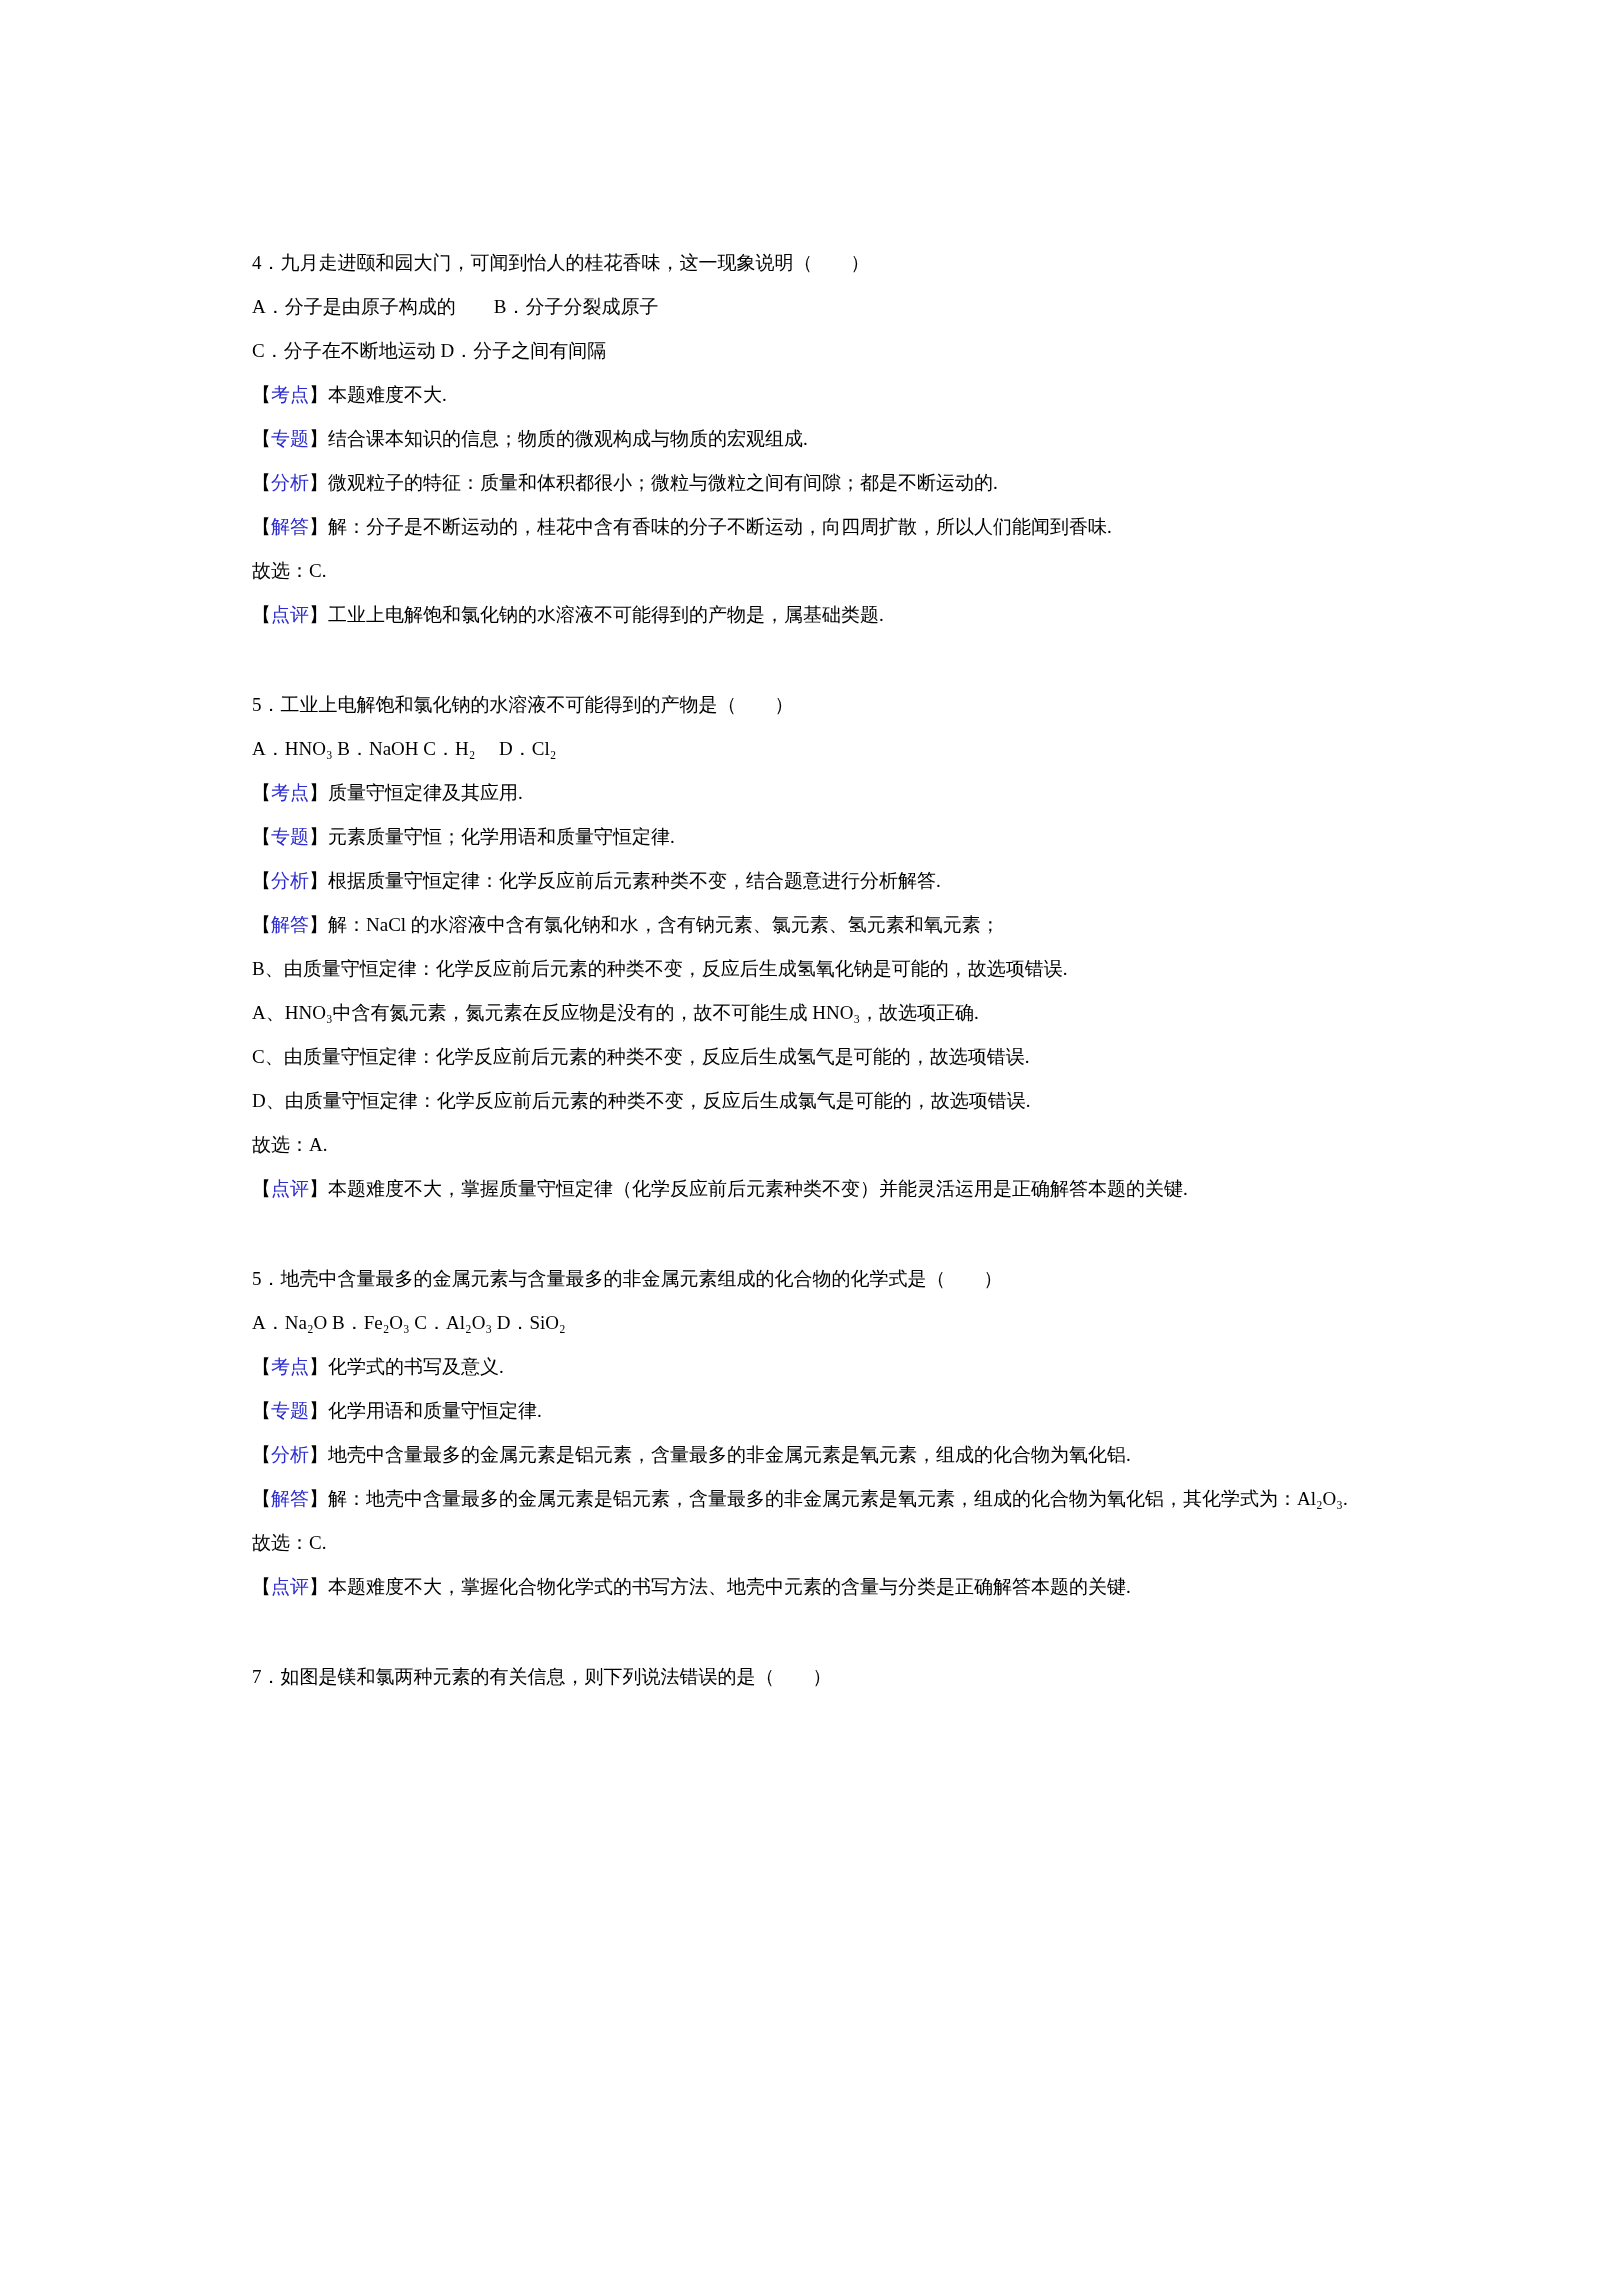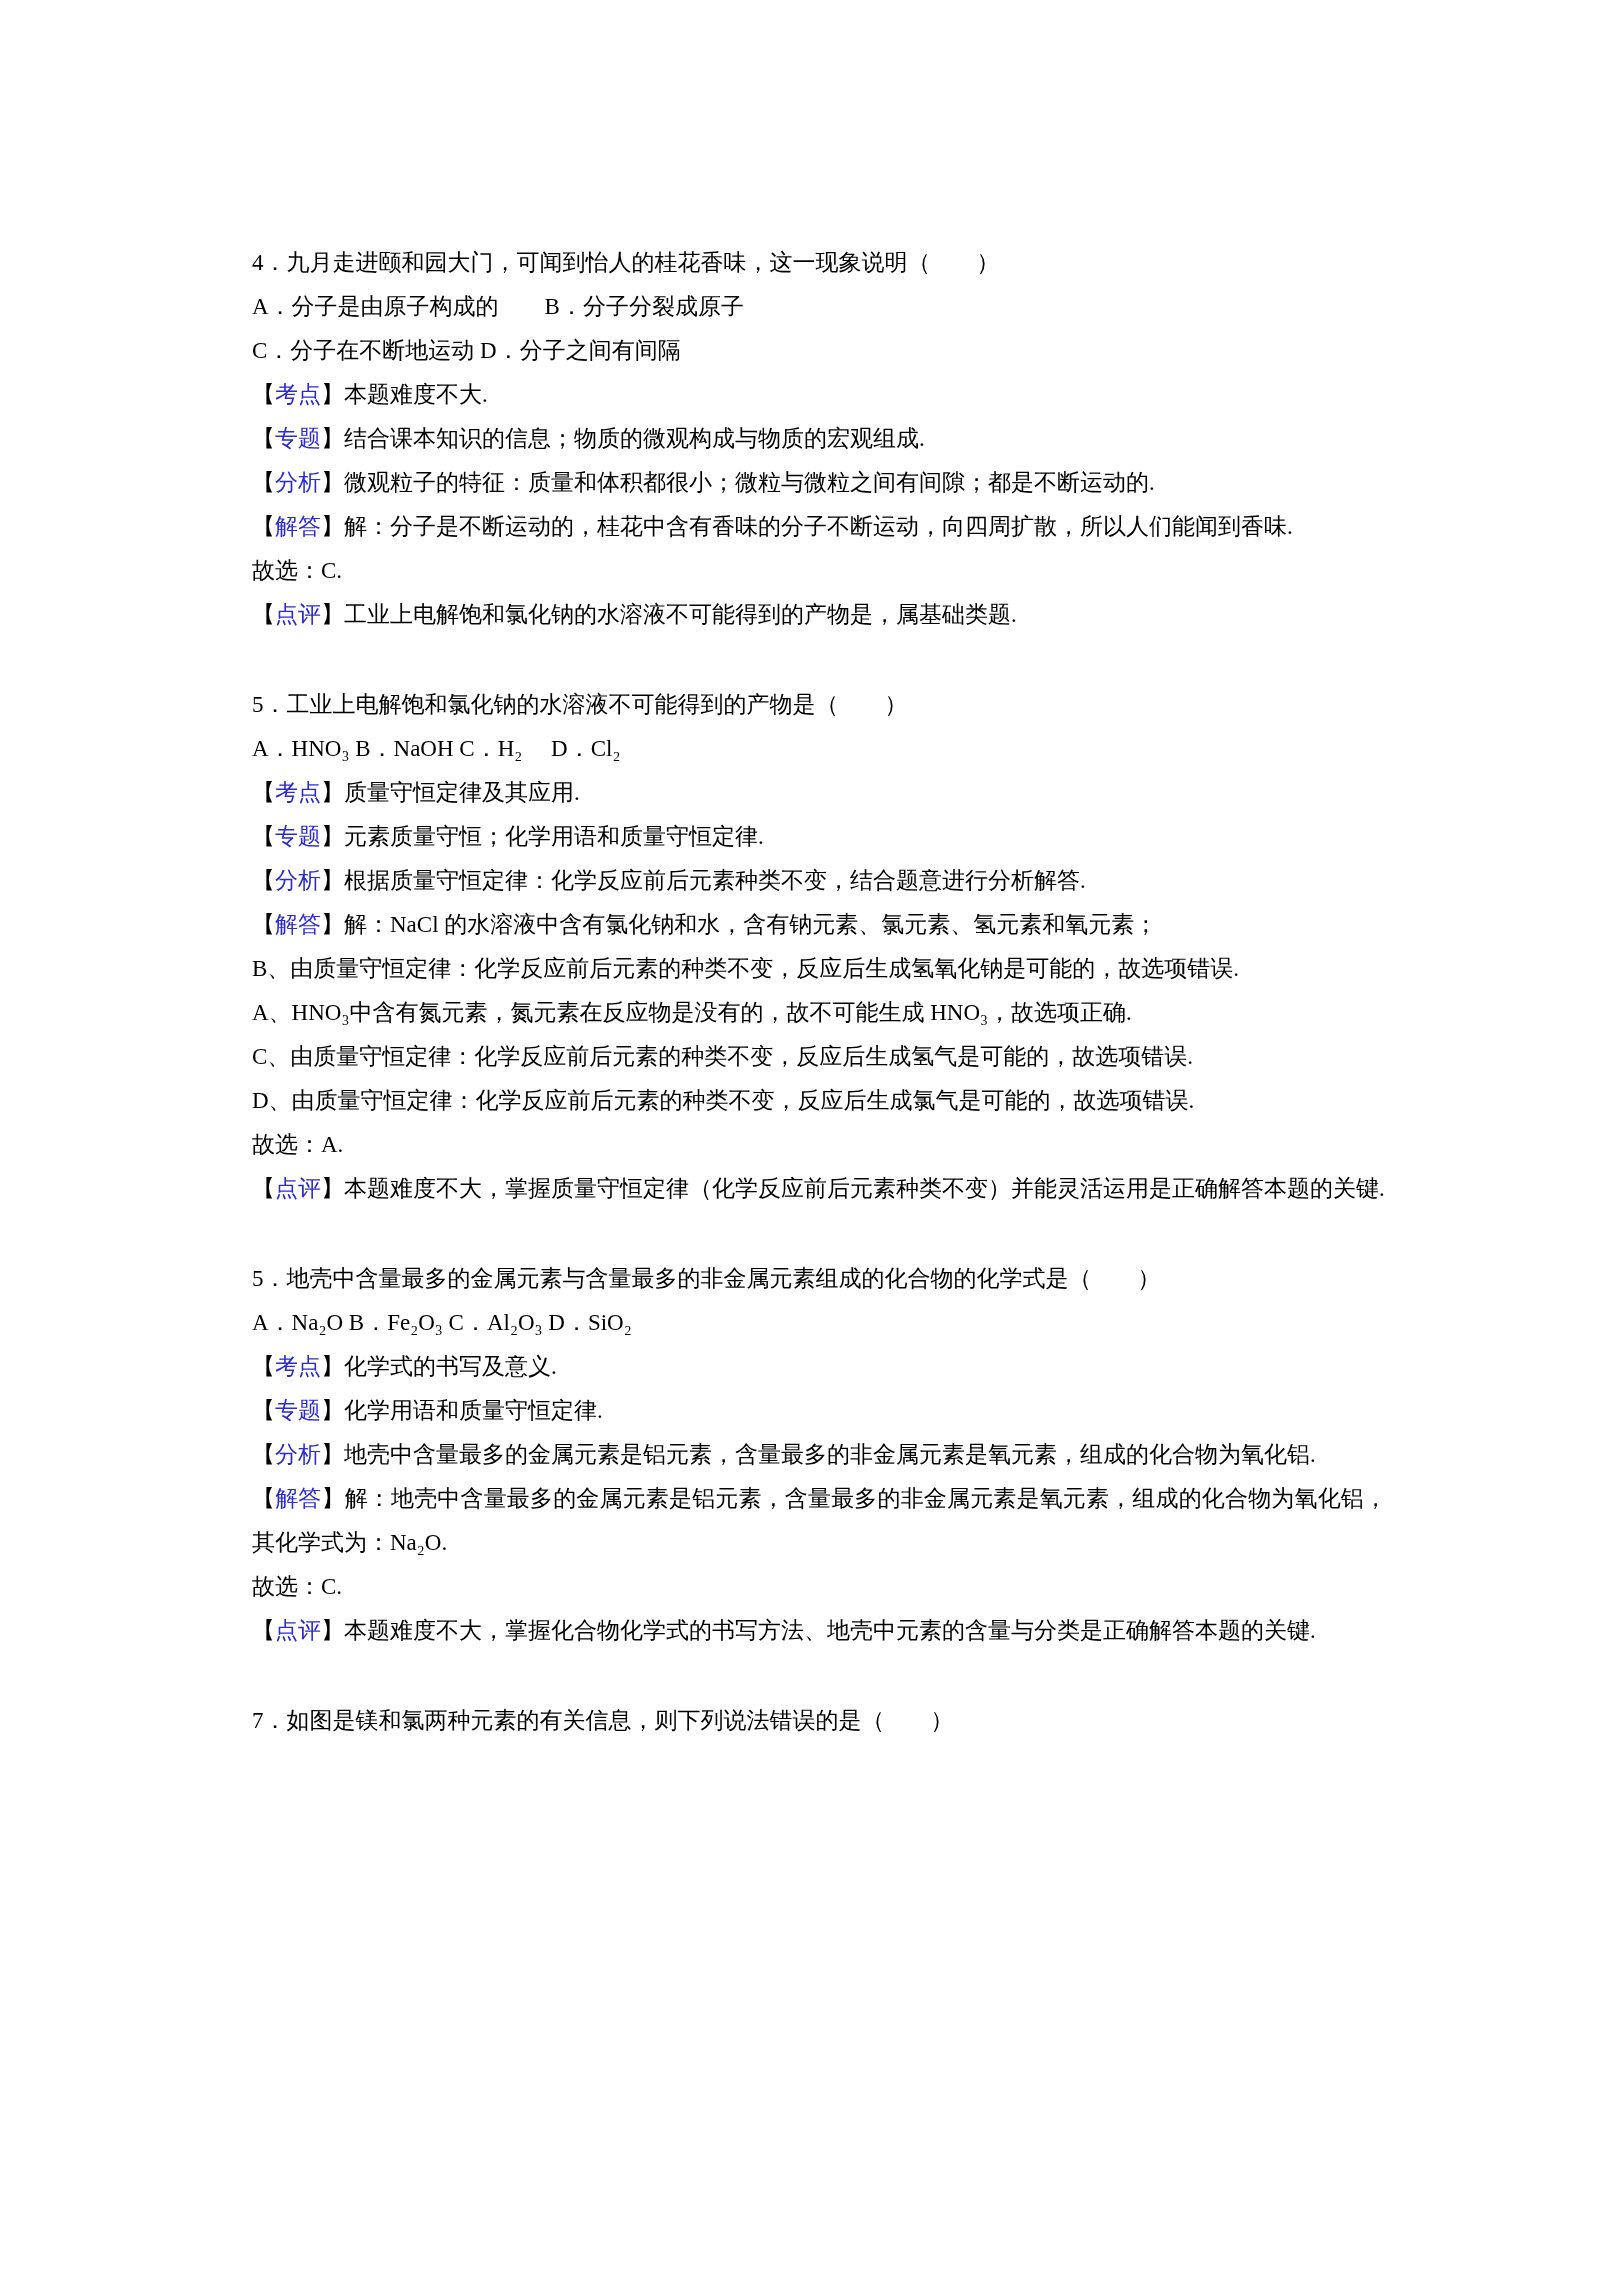--- a/index.html
+++ b/index.html
@@ -15,21 +15,21 @@
     overflow: hidden;
     box-sizing: border-box;
     font-family: "Liberation Serif", "DejaVu Serif", serif;
   }
   .doc-body {
     position: absolute;
     left: 252px;
     top: 241px;
     width: 1135px;
     color: #000000;
-    font-size: 23px;
+    font-size: 19px;
     line-height: 44px;
     text-align: justify;
   }
   .para {
     margin: 0;
     padding: 0;
     word-break: break-all;
   }
   .para.gap {
     margin-top: 46px;
@@ -65,19 +65,19 @@
       <p class="para"><span class="seg">A、HNO₃中含有氮元素，氮元素在反应物是没有的，故不可能生成 HNO₃，故选项正确.</span></p>
       <p class="para"><span class="seg">C、由质量守恒定律：化学反应前后元素的种类不变，反应后生成氢气是可能的，故选项错误.</span></p>
       <p class="para"><span class="seg">D、由质量守恒定律：化学反应前后元素的种类不变，反应后生成氯气是可能的，故选项错误.</span></p>
       <p class="para"><span class="seg">故选：A.</span></p>
       <p class="para"><span class="seg">【</span><span class="label">点评</span><span class="seg">】本题难度不大，掌握质量守恒定律（化学反应前后元素种类不变）并能灵活运用是正确解答本题的关键.</span></p>
       <p class="para gap"><span class="seg">5．地壳中含量最多的金属元素与含量最多的非金属元素组成的化合物的化学式是（　　）</span></p>
       <p class="para"><span class="seg">A．Na₂O B．Fe₂O₃ C．Al₂O₃ D．SiO₂</span></p>
       <p class="para"><span class="seg">【</span><span class="label">考点</span><span class="seg">】化学式的书写及意义.</span></p>
       <p class="para"><span class="seg">【</span><span class="label">专题</span><span class="seg">】化学用语和质量守恒定律.</span></p>
       <p class="para"><span class="seg">【</span><span class="label">分析</span><span class="seg">】地壳中含量最多的金属元素是铝元素，含量最多的非金属元素是氧元素，组成的化合物为氧化铝.</span></p>
-      <p class="para"><span class="seg">【</span><span class="label">解答</span><span class="seg">】解：地壳中含量最多的金属元素是铝元素，含量最多的非金属元素是氧元素，组成的化合物为氧化铝，其化学式为：Na₂O.</span></p>
+      <p class="para"><span class="seg">【</span><span class="label">解答</span><span class="seg">】解：地壳中含量最多的金属元素是铝元素，含量最多的非金属元素是氧元素，组成的化合物为氧化铝，其化学式为：Al₂O₃.</span></p>
       <p class="para"><span class="seg">故选：C.</span></p>
       <p class="para"><span class="seg">【</span><span class="label">点评</span><span class="seg">】本题难度不大，掌握化合物化学式的书写方法、地壳中元素的含量与分类是正确解答本题的关键.</span></p>
       <p class="para gap"><span class="seg">7．如图是镁和氯两种元素的有关信息，则下列说法错误的是（　　）</span></p>
     </div>
 </div>
 
 
 </body></html>

